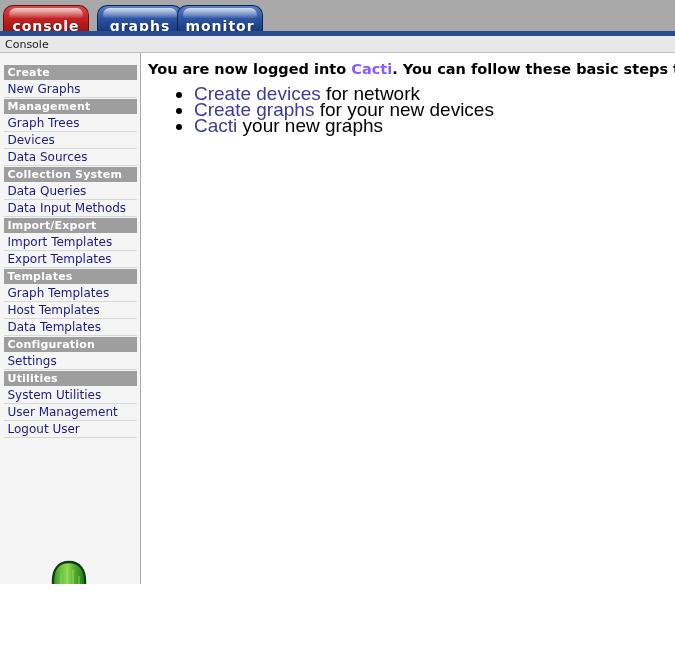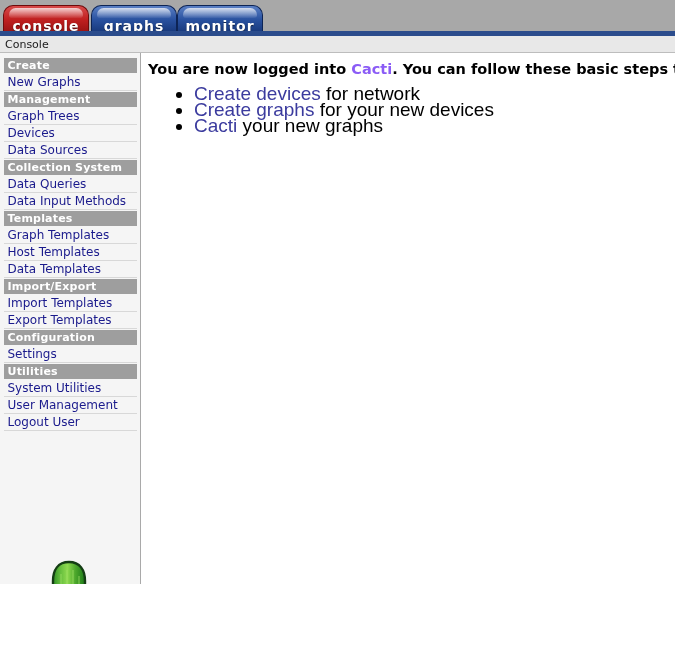--- a/index.html
+++ b/index.html
@@ -55,21 +55,21 @@
     background: linear-gradient(to bottom, rgba(255,255,255,0.75), rgba(255,255,255,0.05));
     pointer-events: none;
   }
   .tab-console {
     left: 3px;
     background: linear-gradient(to bottom, #d84a4a 0%, #c02020 45%, #8e0f0f 100%);
     border: 1px solid #6d0b0b;
     border-bottom: none;
   }
   .tab-graphs {
-    left: 91px;
+    left: 97px;
     background: linear-gradient(to bottom, #5a7fc4 0%, #2a52a0 45%, #123070 100%);
     border: 1px solid #0d2455;
     border-bottom: none;
   }
   .tab-monitor {
     left: 177px;
     background: linear-gradient(to bottom, #5a7fc4 0%, #2a52a0 45%, #123070 100%);
     border: 1px solid #0d2455;
     border-bottom: none;
   }
@@ -108,21 +108,21 @@
   
   .sidebar {
     position: absolute;
     left: 0; top: 0;
     width: 141px;
     height: 568px;
     background: #f5f5f5;
     border-right: 1px solid #a9a9a9;
     padding: 5px 3px 0 3px;
   }
-  .menu { width: 133px; margin: 0 auto; }
+  .menu { width: 133px; margin: 7px auto; }
 
   .menu-header {
     height: 15px;
     line-height: 15px;
     background: #9e9e9e;
     color: #ffffff;
     font-size: 11px;
     font-weight: bold;
     padding-left: 4px;
     margin: 0 0 1px 0;
@@ -224,29 +224,29 @@
             <div class="menu-item">Graph Trees</div>
             <div class="menu-item">Devices</div>
             <div class="menu-item">Data Sources</div>
           </div>
           <div class="menu-group">
             <div class="menu-header">Collection System</div>
             <div class="menu-item">Data Queries</div>
             <div class="menu-item">Data Input Methods</div>
           </div>
           <div class="menu-group">
+            <div class="menu-header">Import/Export</div>
+            <div class="menu-item">Import Templates</div>
+            <div class="menu-item">Export Templates</div>
+          </div>
+          <div class="menu-group">
             <div class="menu-header">Templates</div>
             <div class="menu-item">Graph Templates</div>
             <div class="menu-item">Host Templates</div>
             <div class="menu-item">Data Templates</div>
-          </div>
-          <div class="menu-group">
-            <div class="menu-header">Import/Export</div>
-            <div class="menu-item">Import Templates</div>
-            <div class="menu-item">Export Templates</div>
           </div>
           <div class="menu-group">
             <div class="menu-header">Configuration</div>
             <div class="menu-item">Settings</div>
           </div>
           <div class="menu-group">
             <div class="menu-header">Utilities</div>
             <div class="menu-item">System Utilities</div>
             <div class="menu-item">User Management</div>
             <div class="menu-item">Logout User</div>

